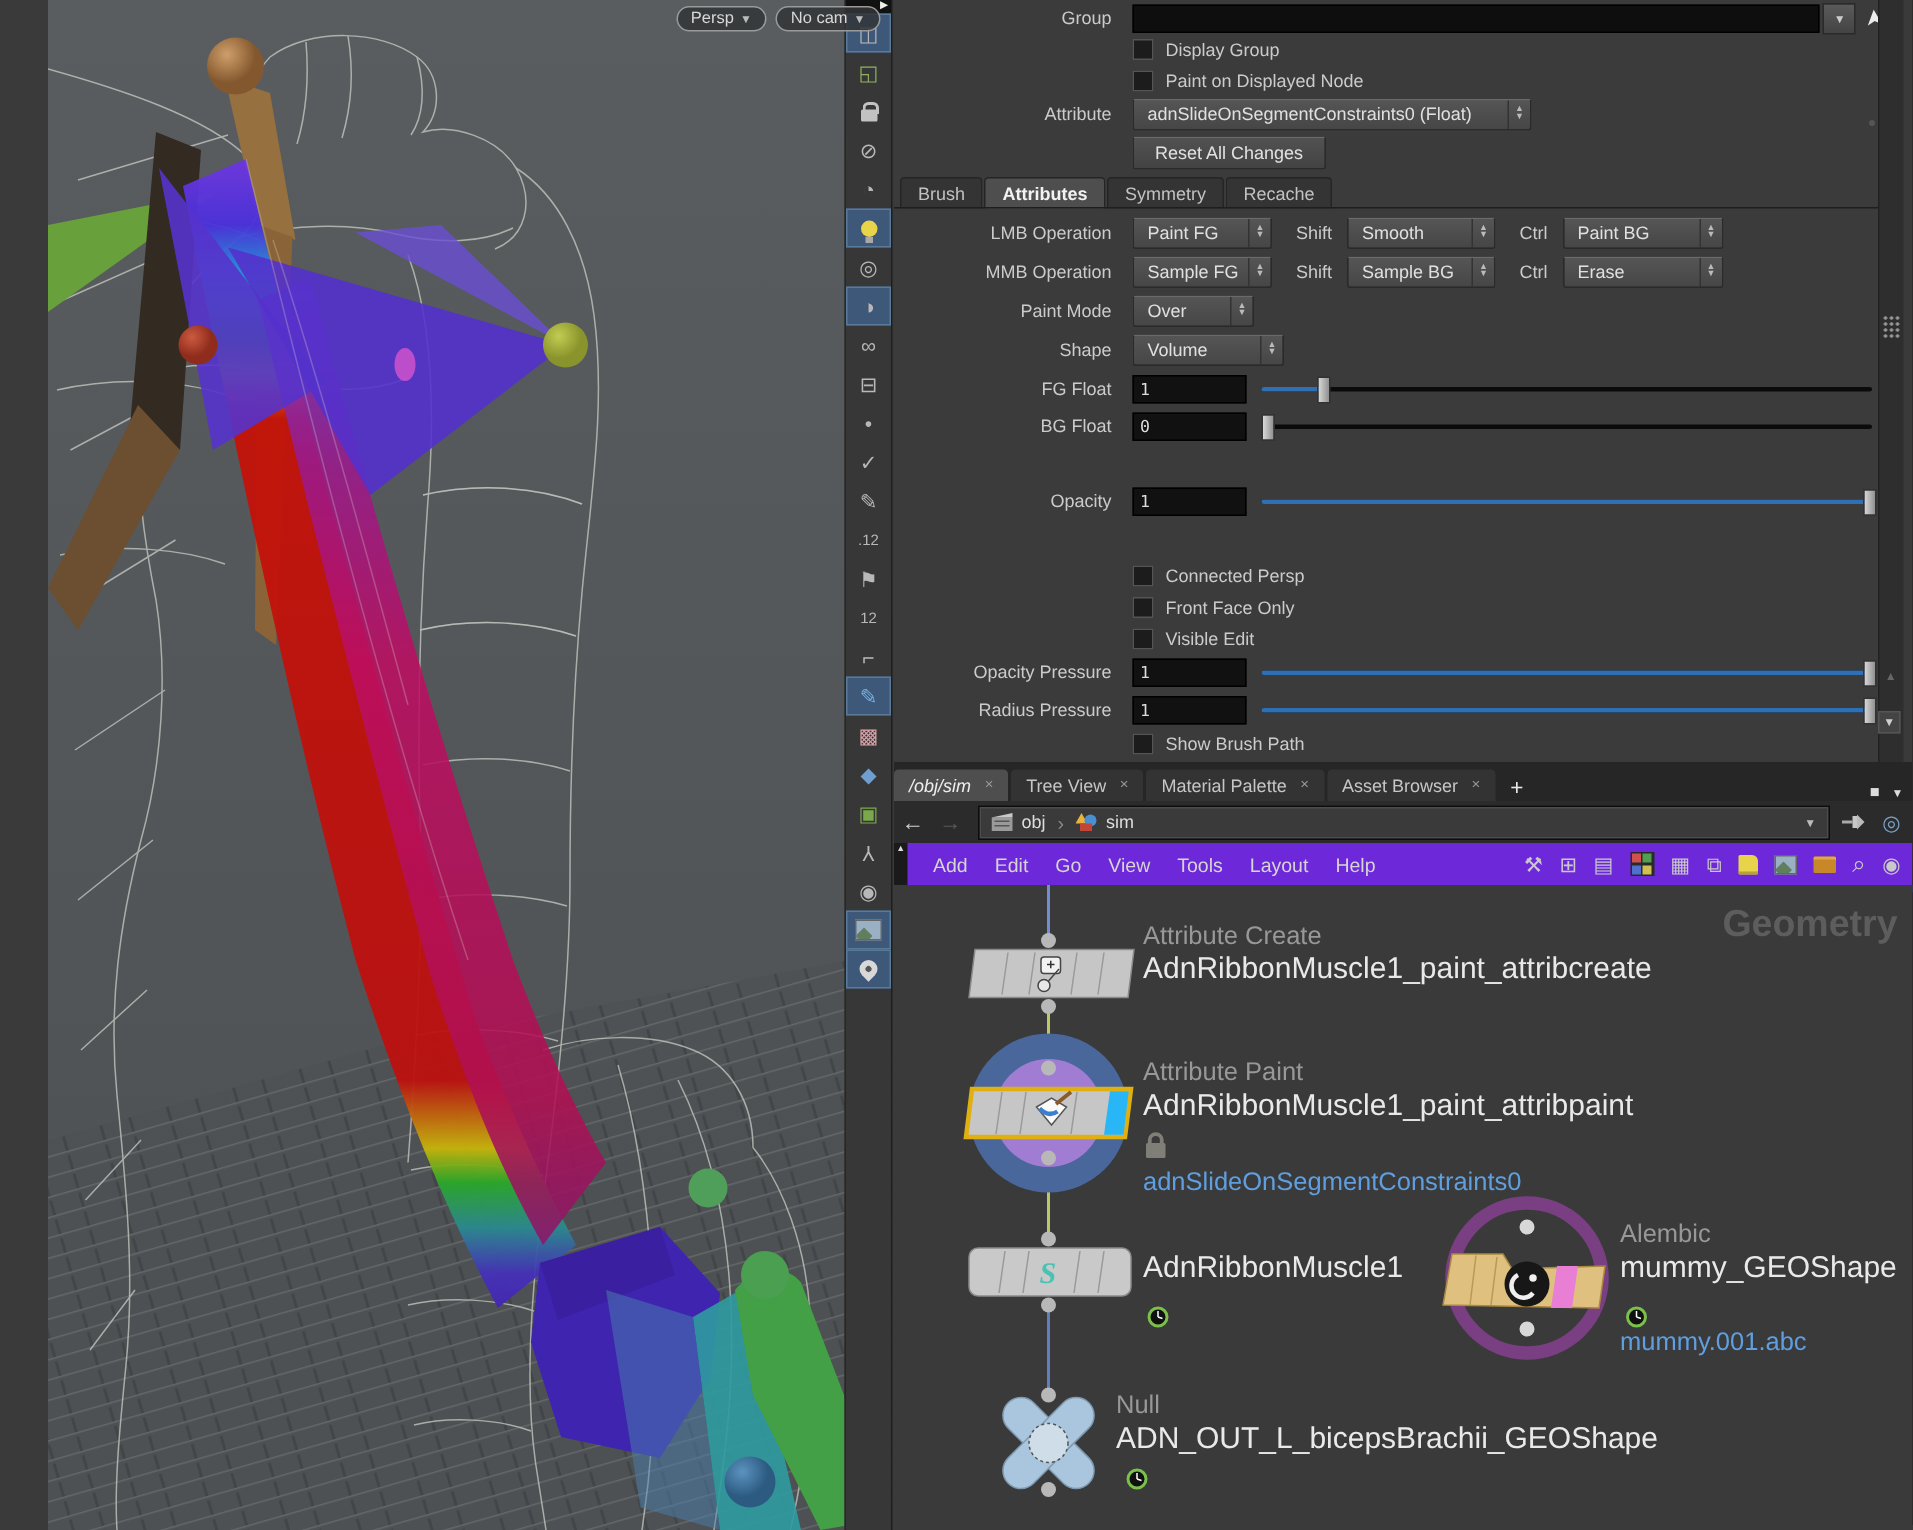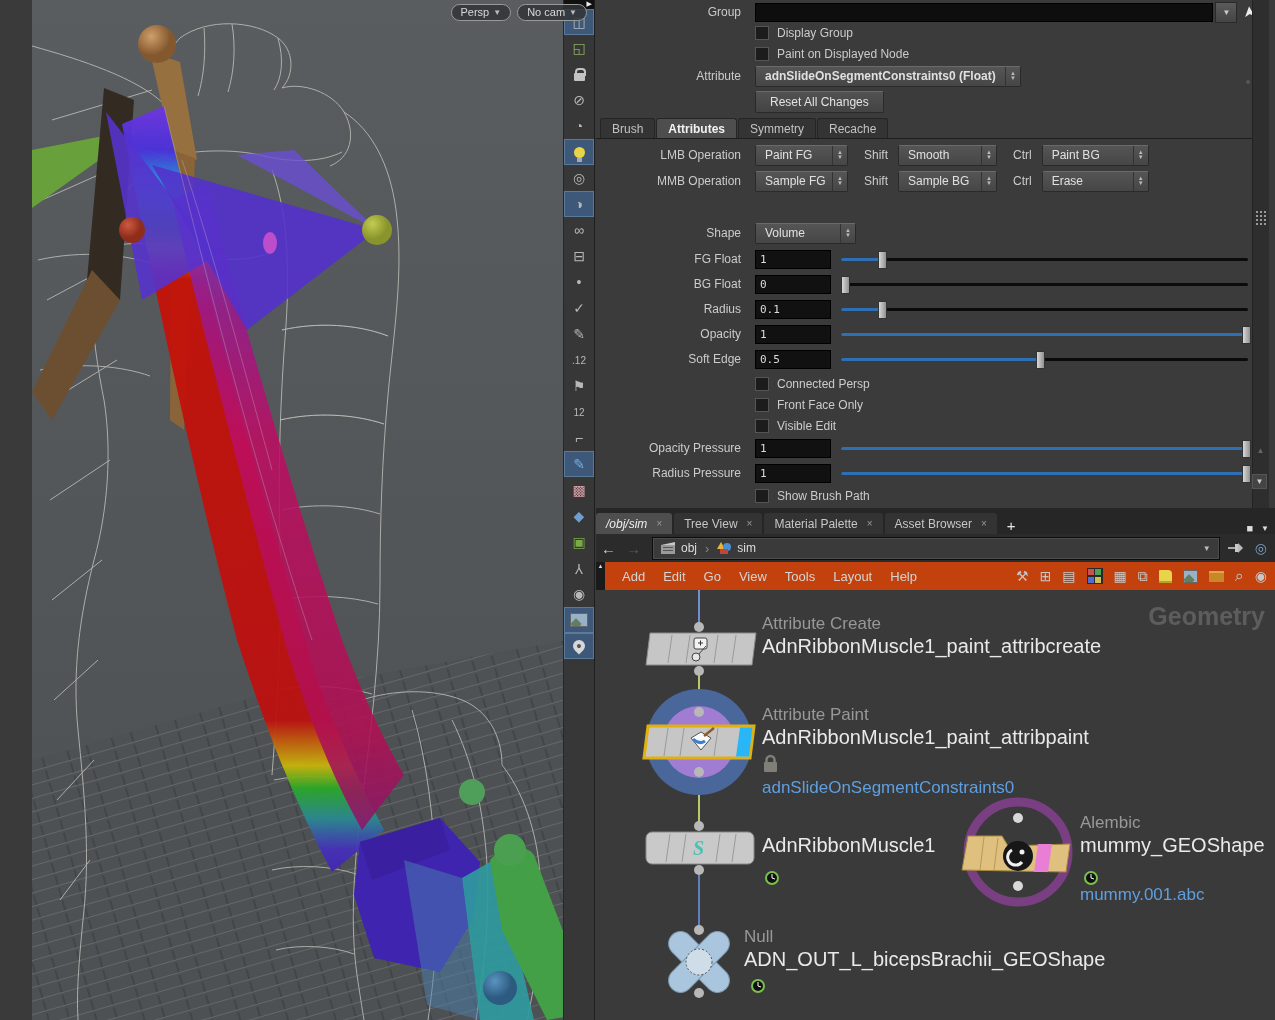--- a/index.html
+++ b/index.html
@@ -69,21 +69,21 @@
   
   #pathbar{position:absolute;left:0;top:534px;width:679px;height:28px;background:#2b2b2b;display:flex;align-items:center;}
   .navarr{font-size:15px;font-weight:bold;margin:0 5px;}
   .pathfield{height:21px;background:#3a3a3a;border:1px solid #0d0d0d;box-shadow:inset 0 0 0 1px #4c4c4c;
              display:flex;align-items:center;flex:1;margin-left:6px;padding:0 4px;color:#ddd;}
   .pseg{display:flex;align-items:center;gap:5px;padding:0 4px;}
   .chev{color:#888;font-size:13px;margin:0 4px;}
   .pathdd{margin-left:auto;color:#bbb;font-size:8px;padding-right:4px;}
   .pbicons{display:flex;align-items:center;gap:10px;padding:0 8px;color:#9ab;}
   
-  #menubar{position:absolute;left:0;top:562px;width:679px;height:28px;background:#c2410c;border-bottom:5px solid #0ea5e9;
+  #menubar{position:absolute;left:0;top:562px;width:679px;height:28px;background:#6d28d9;border-bottom:5px solid #0ea5e9;
            display:flex;align-items:center;color:#d5d5d5;font-size:13px;}
   .mhandle{width:9px;height:28px;background:#1a1a1a;color:#ddd;font-size:6px;text-align:center;line-height:8px;flex:none;margin-right:8px;}
   .mitem{padding:0 9px;}
   .micons{margin-left:auto;display:flex;align-items:center;gap:11px;padding-right:8px;color:#c8c8c8;font-size:14px;}
   .palette{width:14px;height:14px;display:grid;grid-template-columns:6px 6px;grid-gap:1px;background:#2a2a2a;padding:1px;}
   .palette i{width:6px;height:6px;}
   .note{width:13px;height:13px;background:#e8d44a;border-radius:1px 4px 1px 1px;box-shadow:inset 0 -2px 0 #b8a428;}
   .obox{width:15px;height:11px;background:#c8882a;border-radius:1px;box-shadow:inset 0 2px 0 #e0a848;}
   
   #net{position:absolute;left:0;top:590px;width:679px;height:430px;background:#3a3a3a;overflow:hidden;}
@@ -306,21 +306,21 @@
       <div class="chkrow" style="top:22px">
         <span class="chk"></span>
         <span>Display Group</span>
       </div>
       <div class="chkrow" style="top:43px">
         <span class="chk"></span>
         <span>Paint on Displayed Node</span>
       </div>
       <div class="prow" style="top:64px;height:24px">
         <div class="plabel">Attribute</div>
-        <div class="dd" style="width:255px;font-weight:bold">
+        <div class="dd" style="width:255px;font-weight:normal">
           <span>adnSlideOnSegmentConstraints0 (Float)</span>
           <span class="spin">
               <span>▲</span>
               <span>▼</span>
             </span>
         </div>
         <span style="margin-left:auto;margin-right:14px"><span class="csspin" style="width:10px;height:10px;background:#cfcfcf"></span></span>
       </div>
       <div class="prow" style="top:90px">
         <div class="plabel"></div>
@@ -374,20 +374,30 @@
         <div class="dd" style="width:88px">
             <span>Sample BG</span>
             <span class="spin">
               <span>▲</span>
               <span>▼</span>
             </span>
           </div>
         <span class="ddlab">Ctrl</span>
         <div class="dd" style="width:96px">
             <span>Erase</span>
+            <span class="spin">
+              <span>▲</span>
+              <span>▼</span>
+            </span>
+          </div>
+      </div>
+      <div class="prow" style="top:195px">
+        <div class="plabel">Paint Mode</div>
+        <div class="dd" style="width:70px">
+            <span>Over</span>
             <span class="spin">
               <span>▲</span>
               <span>▼</span>
             </span>
           </div>
       </div>
       <div class="prow" style="top:221px">
         <div class="plabel">Shape</div>
         <div class="dd" style="width:90px">
             <span>Volume</span>
@@ -409,45 +419,27 @@
       </div>
       <div class="prow" style="top:272px">
         <div class="plabel">BG Float</div>
         <input class="pfield" value="0" style="">
         <div class="slider">
             <div class="strack"></div>
             <div class="sfill" style="width:1%"></div>
             <div class="shandle" style="left:1%"></div>
           </div>
       </div>
-      <div class="prow" style="top:297px">
-        <div class="plabel">Radius</div>
-        <input class="pfield" value="0.1" style="">
-        <div class="slider">
-            <div class="strack"></div>
-            <div class="sfill" style="width:10%"></div>
-            <div class="shandle" style="left:10%"></div>
-          </div>
-      </div>
       <div class="prow" style="top:322px">
         <div class="plabel">Opacity</div>
         <input class="pfield" value="1" style="">
         <div class="slider">
             <div class="strack"></div>
             <div class="sfill" style="width:99.5%"></div>
             <div class="shandle" style="left:99.5%"></div>
-          </div>
-      </div>
-      <div class="prow" style="top:347px">
-        <div class="plabel">Soft Edge</div>
-        <input class="pfield" value="0.5" style="">
-        <div class="slider">
-            <div class="strack"></div>
-            <div class="sfill" style="width:49%"></div>
-            <div class="shandle" style="left:49%"></div>
           </div>
       </div>
 
       <div class="chkrow" style="top:373px">
         <span class="chk"></span>
         <span>Connected Persp</span>
       </div>
       <div class="chkrow" style="top:394px">
         <span class="chk"></span>
         <span>Front Face Only</span>

